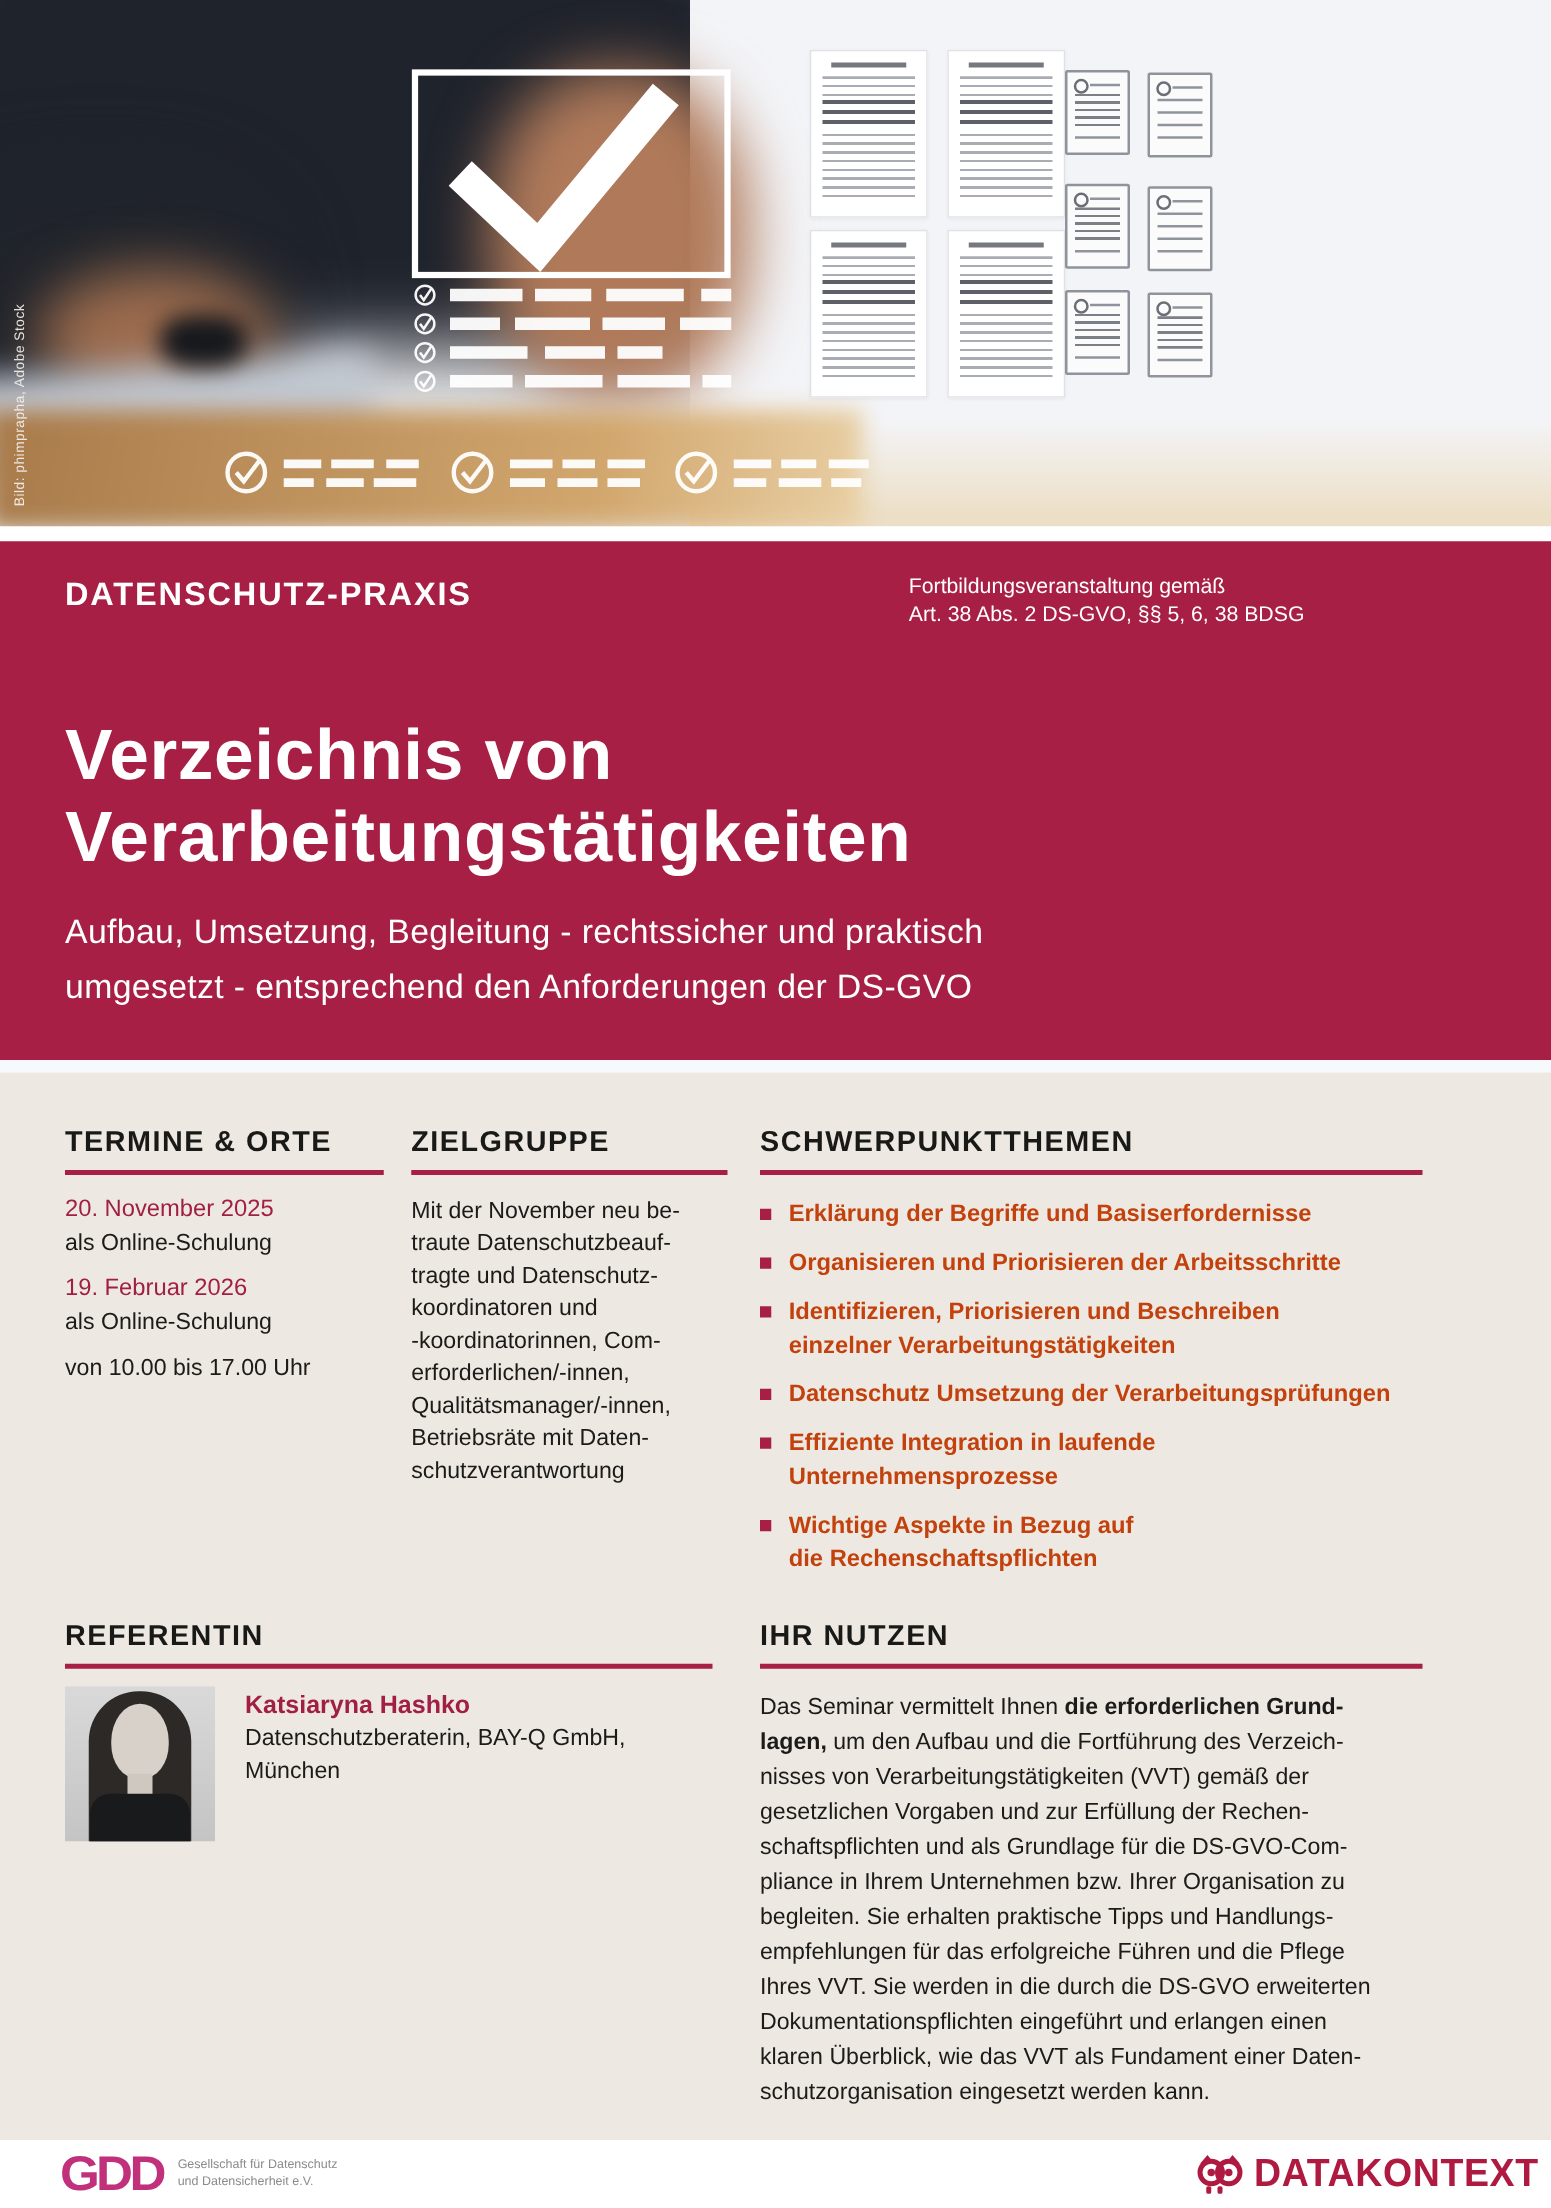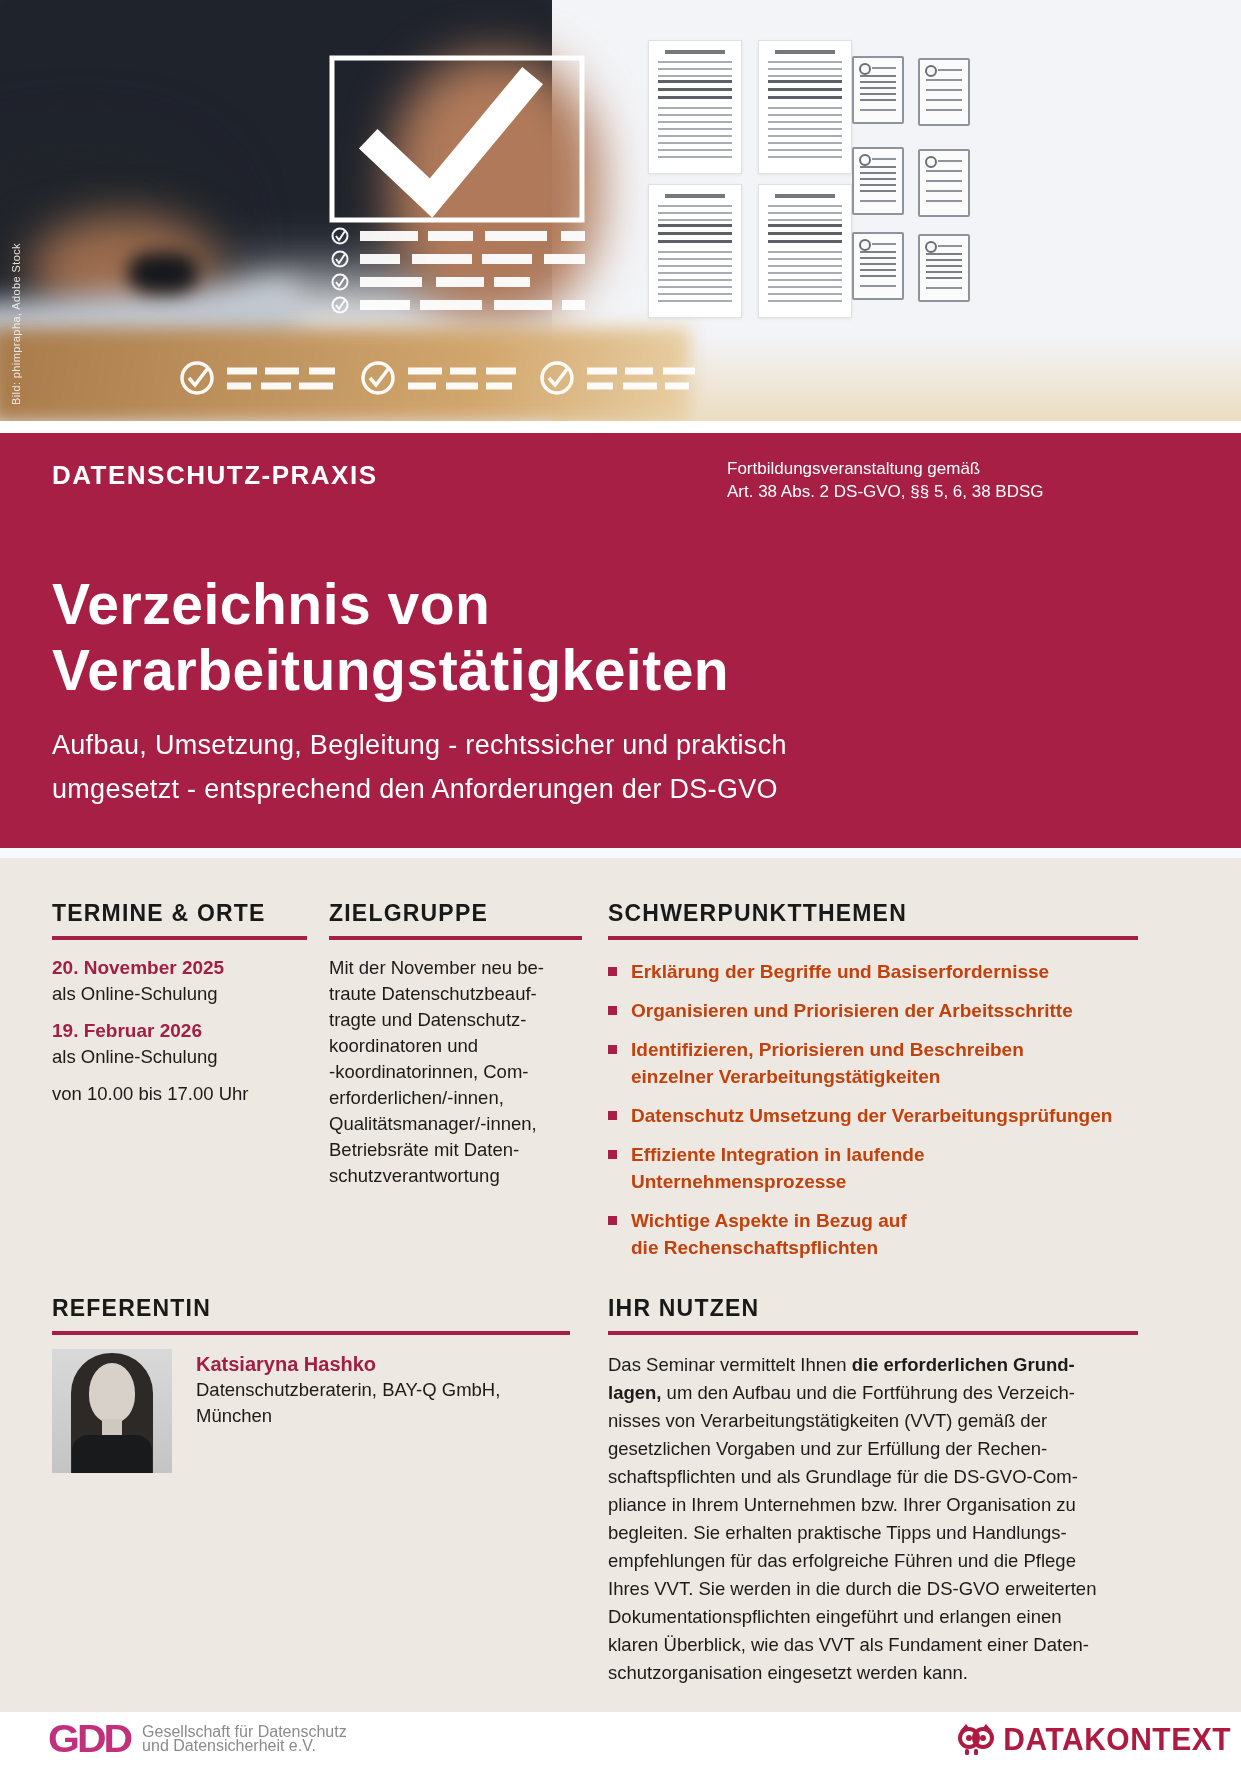--- a/index.html
+++ b/index.html
@@ -58,21 +58,21 @@
   .sec-rule { height:4px; background:#a71f44; margin-top:9px; }
   .body-text { font-size:18.5px; line-height:26px; color:#1c1b19; }
 
   #col-termine     { left:52px;  top:42px; width:255px; }
   #col-zielgruppe  { left:329px; top:42px; width:253px; }
   #col-schwerpunkt { left:608px; top:42px; width:530px; }
   #sec-referentin  { left:52px;  top:437px; width:518px; }
   #sec-nutzen      { left:608px; top:437px; width:530px; }
 
   .termine-body { margin-top:15px; }
-  .date { color:#a11f45; font-weight:bold; font-size:19px; line-height:26px; }
+  .date { color:#a11f45; font-weight:normal; font-size:19px; line-height:26px; }
   .loc  { font-size:18.5px; line-height:26px; color:#1c1b19; margin-bottom:11px; }
   .time { font-size:18.5px; line-height:26px; color:#1c1b19; margin-top:3px; }
 
   .ziel-body { margin-top:15px; }
 
   .bullets { list-style:none; margin-top:18px; }
   .bullets li { position:relative; padding-left:23px; font-size:19px; line-height:27px; font-weight:bold; color:#c2410c; margin-bottom:12px; }
   .bullets li::before { content:""; position:absolute; left:0; top:9px; width:9px; height:9px; background:#a71f44; }
 
   .ref-body { margin-top:14px; display:flex; }
@@ -85,21 +85,21 @@
   .ref-name { color:#a11f45; font-weight:bold; font-size:20px; line-height:26px; }
   .ref-role { font-size:18.5px; line-height:26px; color:#1c1b19; }
 
   .nutzen-body { margin-top:16px; font-size:18.5px; line-height:28px; color:#1c1b19; }
   .nutzen-body b { font-weight:bold; }
 
   
   .footer { position:relative; height:54px; background:#ffffff; display:flex; align-items:center; justify-content:space-between; padding:0 10px 0 48px; }
   .gdd { display:flex; align-items:center; }
   .gdd-mark { font-size:41px; font-weight:bold; color:#c1307b; letter-spacing:-3px; line-height:1; transform:scaleY(.95); }
-  .gdd-sub { margin-left:12px; font-size:16px; line-height:14px; color:#8b8b8b; }
+  .gdd-sub { margin-left:12px; font-size:10px; line-height:14px; color:#8b8b8b; }
   .dk { display:flex; align-items:center; }
   .dk-name { font-size:30px; font-weight:bold; color:#ae1a40; letter-spacing:.5px; margin-left:6px; transform:scaleY(1.05); }
 </style>
 </head>
 <body>
 
 <div class="page-wrap">
 
   <header class="hero">
     <div class="blob blob-shirt"></div>

